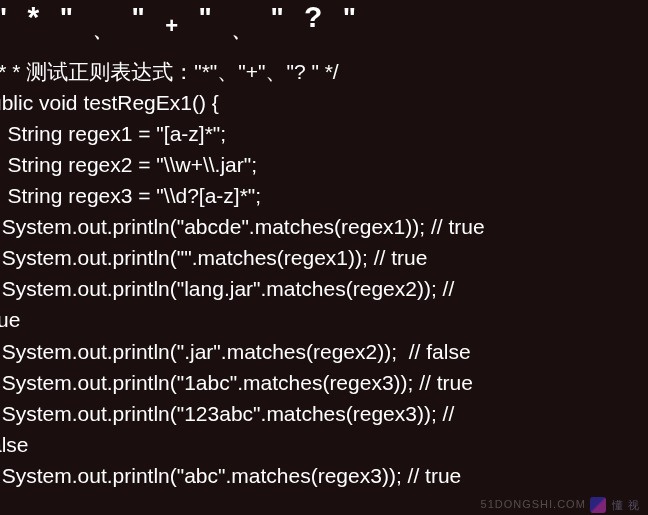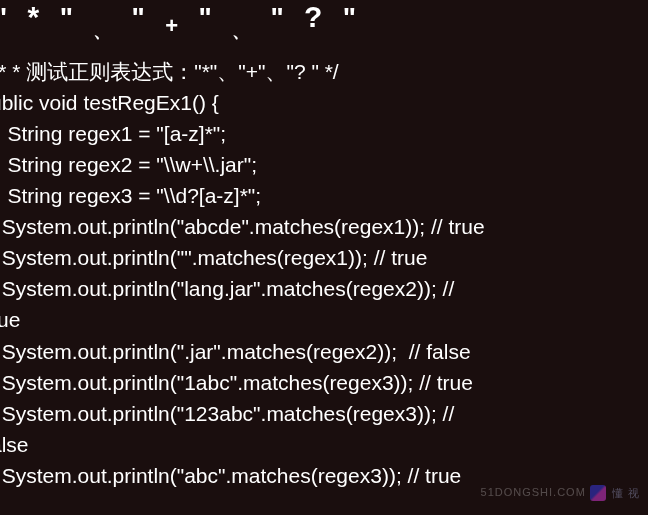--- a/index.html
+++ b/index.html
@@ -37,21 +37,21 @@
   }
   .code {
     white-space: pre-wrap;
     font-family: "Segoe UI", "Microsoft YaHei", Arial, sans-serif;
     font-size: 21px;
     margin-left: -10px;
   }
   .watermark {
     position: absolute;
     right: 8px;
-    bottom: 14px;
+    bottom: 2px;
     font-size: 11px;
     color: rgba(255,255,255,0.25);
     letter-spacing: 1px;
     font-family: Arial, sans-serif;
   }
   .watermark .logo {
     display: inline-block;
     width: 16px;
     height: 16px;
     background: linear-gradient(135deg,#3a3aee 45%,#e03ae0 55%);

